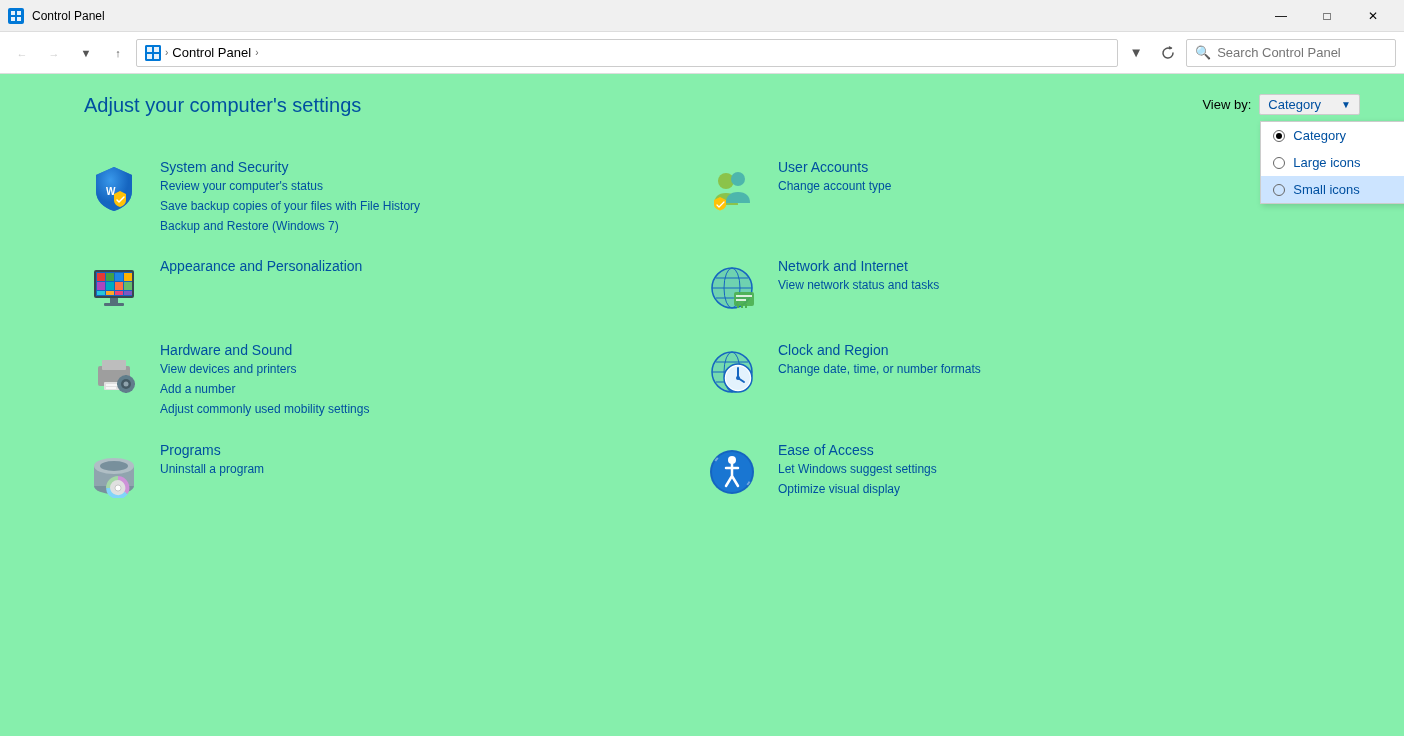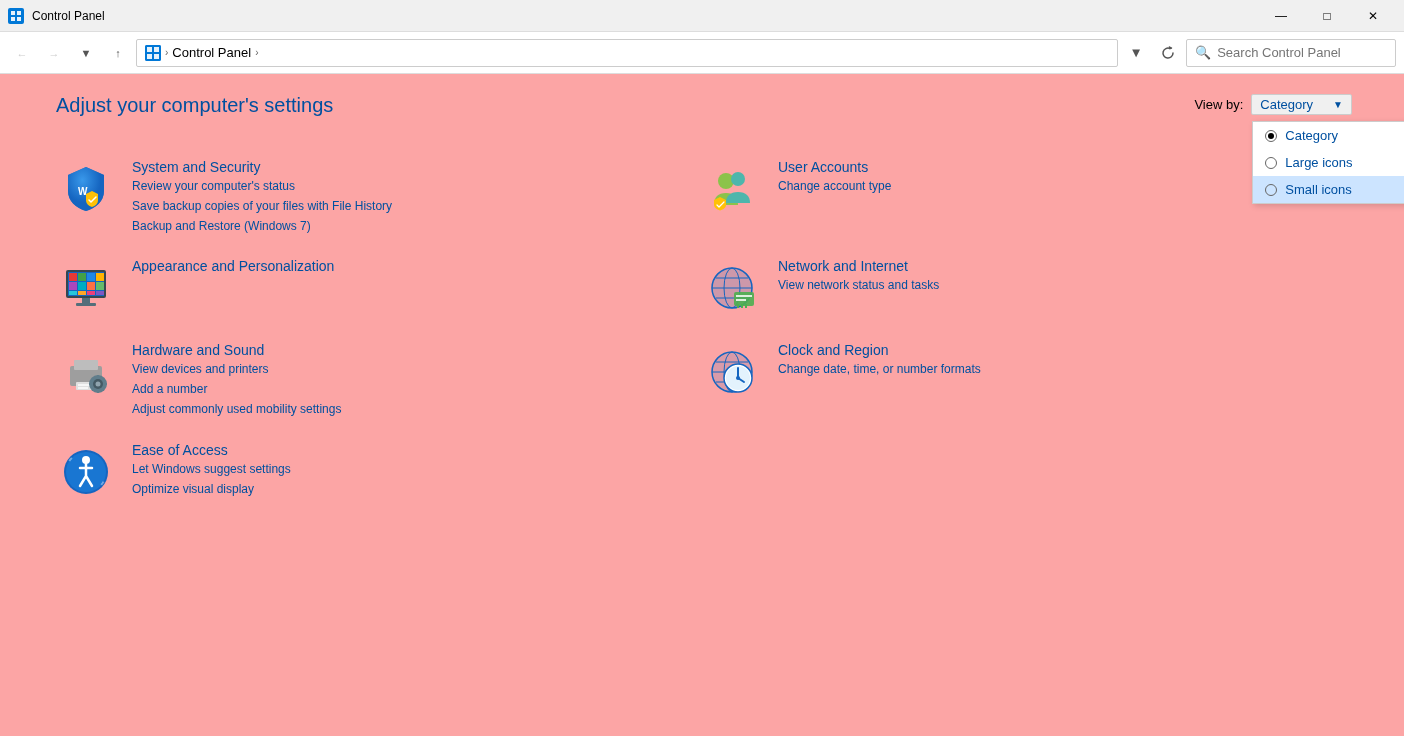--- a/index.html
+++ b/index.html
@@ -129,37 +129,37 @@
       color: #666;
       background: transparent;
     }
     .search-icon-svg {
       color: #666;
       font-size: 13px;
     }
 
     
     .main {
-      background: #fca5a5;
+      background: #86efac;
       height: calc(736px - 32px - 42px);
-      padding: 20px 56px;
+      padding: 20px 84px;
       position: relative;
     }
 
     .page-title {
       font-size: 20px;
       color: #0050a0;
       font-weight: 300;
       margin-bottom: 30px;
     }
 
     .view-by {
       position: absolute;
       top: 20px;
-      right: 52px;
+      right: 44px;
       display: flex;
       align-items: center;
       gap: 8px;
       font-size: 13px;
     }
     .view-by-label { color: #000; }
     .view-by-dropdown {
       display: flex;
       align-items: center;
       gap: 20px;
@@ -482,20 +482,41 @@
           <line x1="32" y1="32" x2="38" y2="36" stroke="#1565c0" stroke-width="2" stroke-linecap="round"></line>
           <circle cx="32" cy="32" r="2" fill="#1565c0"></circle>
         </svg>
       </div>
       <div class="category-info">
         <div class="category-title">Clock and Region</div>
         <a class="category-link">Change date, time, or number formats</a>
       </div>
     </div>
 
+    <div class="category-item">
+      <div class="category-icon">
+        <svg width="52" height="52" viewBox="0 0 52 52">
+
+          <ellipse cx="26" cy="40" rx="20" ry="8" fill="#78909c"></ellipse>
+          <rect x="6" y="20" width="40" height="20" fill="#90a4ae"></rect>
+          <ellipse cx="26" cy="20" rx="20" ry="8" fill="#b0bec5"></ellipse>
+          <ellipse cx="26" cy="20" rx="14" ry="5" fill="#78909c"></ellipse>
+
+          <circle cx="30" cy="42" r="10" fill="#e0e0e0" stroke="#9e9e9e" stroke-width="1"></circle>
+          <circle cx="30" cy="42" r="3" fill="white" stroke="#9e9e9e" stroke-width="0.5"></circle>
+          <path d="M30 32 A10 10 0 0 1 38 47" fill="none" stroke="#ce93d8" stroke-width="4"></path>
+          <path d="M38 47 A10 10 0 0 1 20 42" fill="none" stroke="#81d4fa" stroke-width="4"></path>
+          <path d="M20 42 A10 10 0 0 1 30 32" fill="none" stroke="#a5d6a7" stroke-width="4"></path>
+        </svg>
+      </div>
+      <div class="category-info">
+        <div class="category-title">Programs</div>
+        <a class="category-link">Uninstall a program</a>
+      </div>
+    </div>
 
     <div class="category-item">
       <div class="category-icon">
         <svg width="52" height="52" viewBox="0 0 52 52">
 
           <circle cx="26" cy="26" r="22" fill="#1565c0"></circle>
           <circle cx="26" cy="26" r="20" fill="#1976d2"></circle>
 
           <circle cx="26" cy="14" r="4" fill="white"></circle>
           <path d="M26 18 L26 30 M26 30 L20 40 M26 30 L32 40 M20 22 L32 22" stroke="white" stroke-width="2.5" stroke-linecap="round" fill="none"></path>

